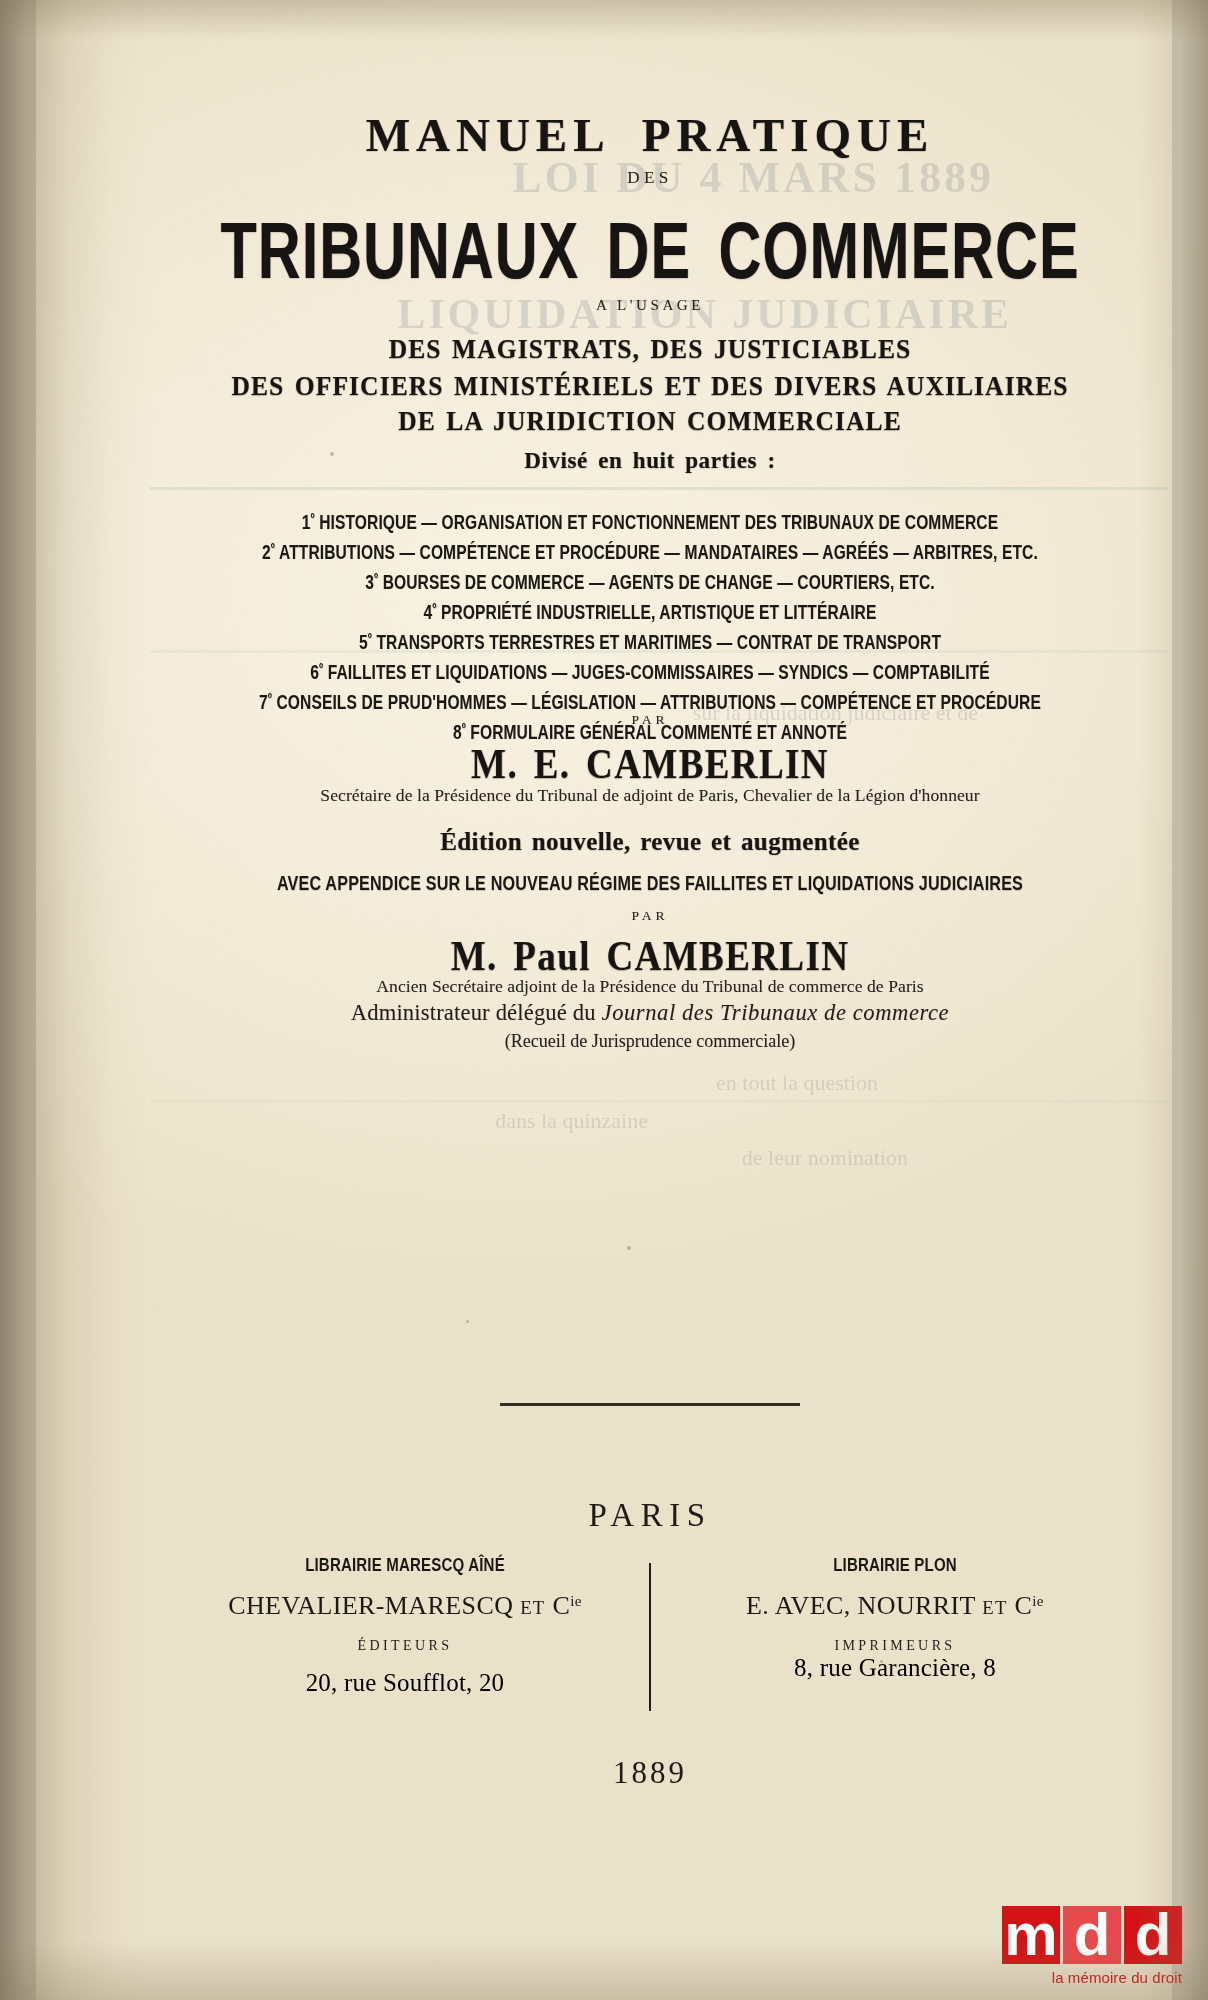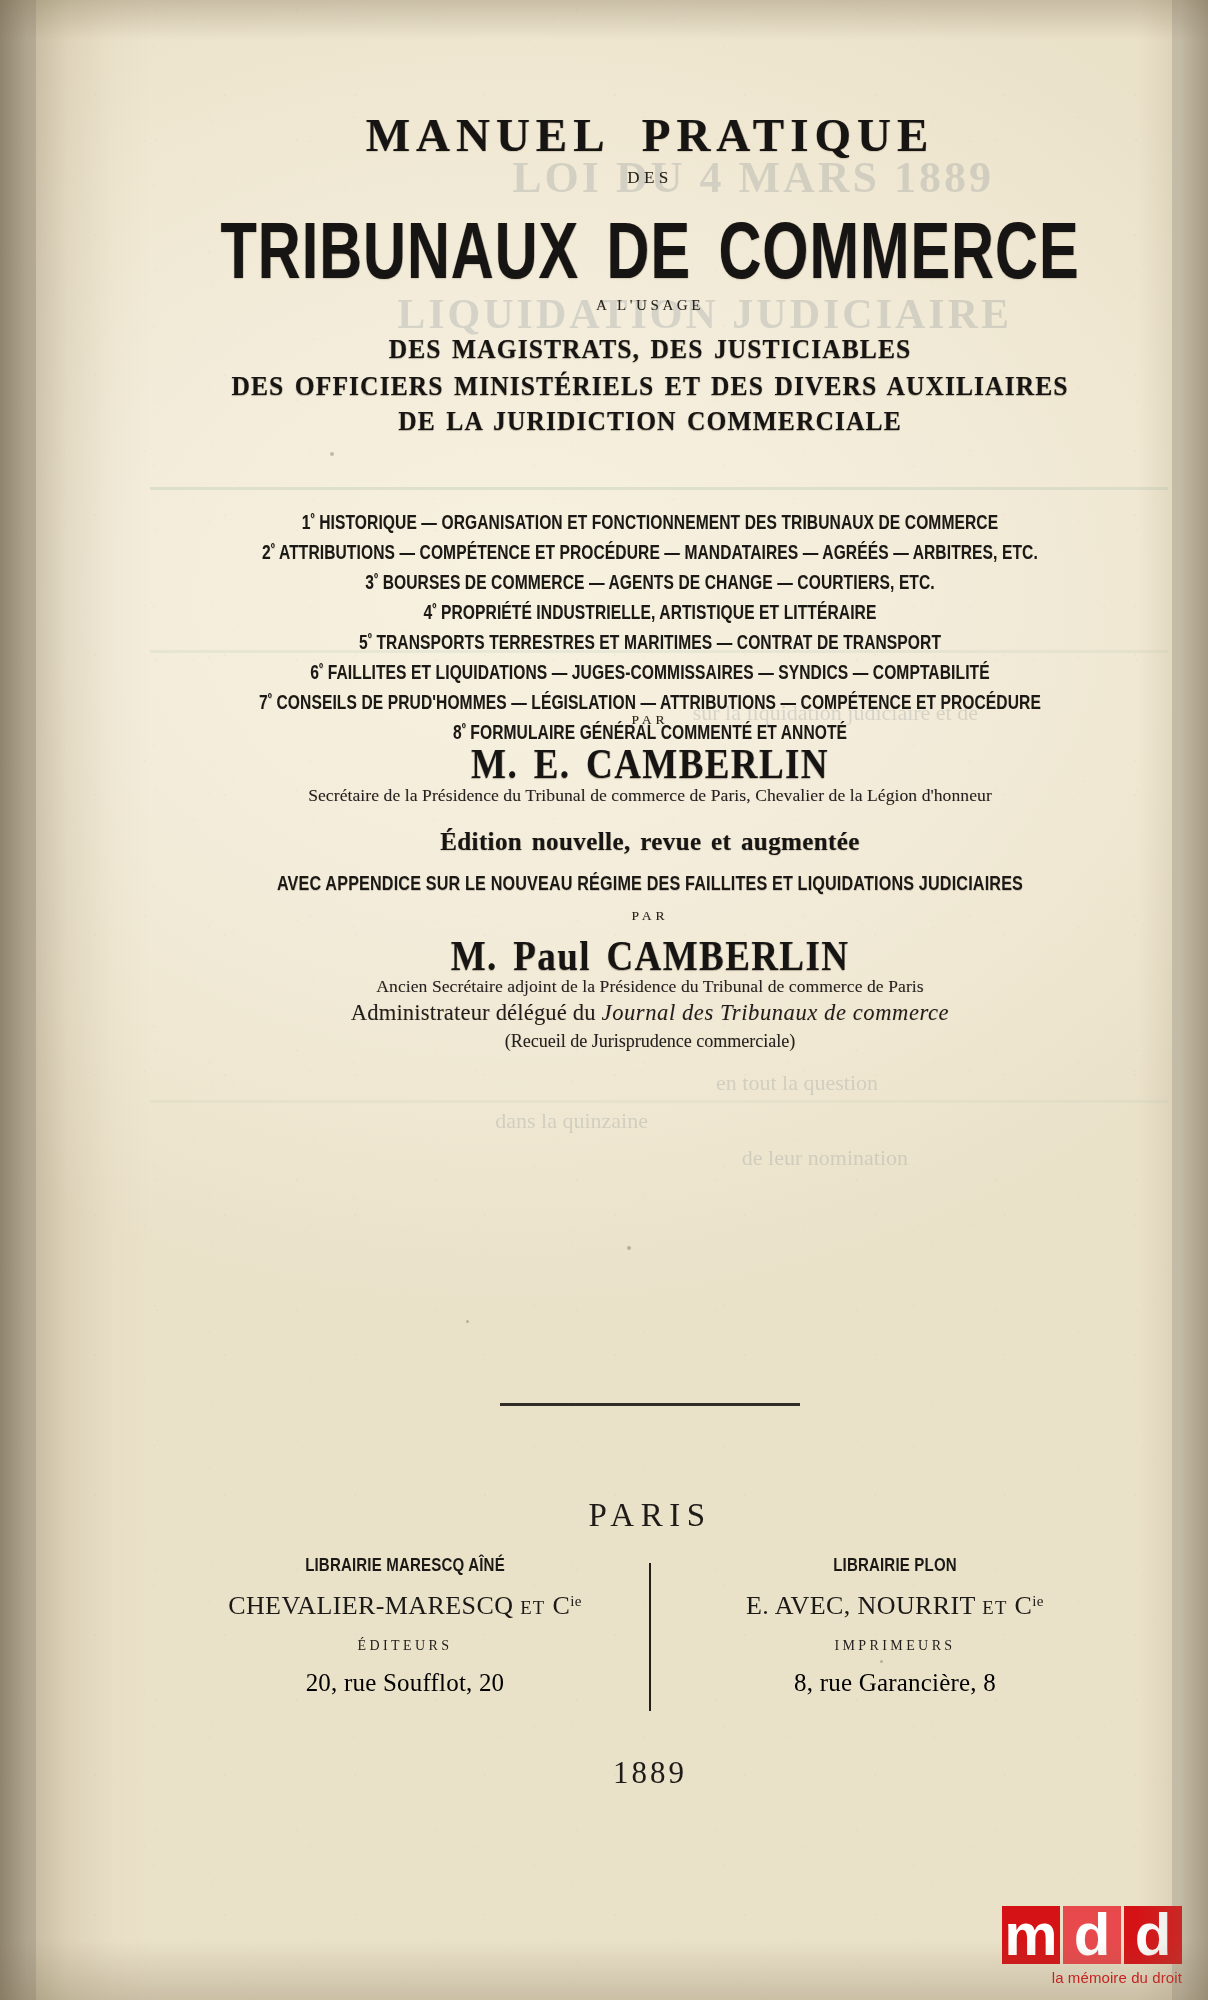--- a/index.html
+++ b/index.html
@@ -391,35 +391,36 @@
     <div class="row t-des ink-soft" style="top:168px;">DES</div>
 
     <div class="row t-tribunaux ink" style="top:205px;">TRIBUNAUX DE COMMERCE</div>
 
     <div class="row t-usage ink-soft" style="top:297px;">A L'USAGE</div>
 
     <div class="row t-sub ink" style="top:333px;">DES MAGISTRATS, DES JUSTICIABLES</div>
     <div class="row t-sub ink" style="top:370px;">DES OFFICIERS MINISTÉRIELS ET DES DIVERS AUXILIAIRES</div>
     <div class="row t-sub ink" style="top:405px;">DE LA JURIDICTION COMMERCIALE</div>
 
+    <div class="row t-divise ink" style="top:448px;">Divisé en huit parties :</div>
 
     <div class="parts" style="top:504px;">
       <div class="part">1<span class="sup">º</span> HISTORIQUE — ORGANISATION ET FONCTIONNEMENT DES TRIBUNAUX DE COMMERCE</div>
       <div class="part">2<span class="sup">º</span> ATTRIBUTIONS — COMPÉTENCE ET PROCÉDURE — MANDATAIRES — AGRÉÉS — ARBITRES, ETC.</div>
       <div class="part">3<span class="sup">º</span> BOURSES DE COMMERCE — AGENTS DE CHANGE — COURTIERS, ETC.</div>
       <div class="part">4<span class="sup">º</span> PROPRIÉTÉ INDUSTRIELLE, ARTISTIQUE ET LITTÉRAIRE</div>
       <div class="part">5<span class="sup">º</span> TRANSPORTS TERRESTRES ET MARITIMES — CONTRAT DE TRANSPORT</div>
       <div class="part">6<span class="sup">º</span> FAILLITES ET LIQUIDATIONS — JUGES-COMMISSAIRES — SYNDICS — COMPTABILITÉ</div>
       <div class="part">7<span class="sup">º</span> CONSEILS DE PRUD'HOMMES — LÉGISLATION — ATTRIBUTIONS — COMPÉTENCE ET PROCÉDURE</div>
       <div class="part">8<span class="sup">º</span> FORMULAIRE GÉNÉRAL COMMENTÉ ET ANNOTÉ</div>
     </div>
 
     <div class="row t-par ink-soft" style="top:712px;">PAR</div>
     <div class="row t-author ink" style="top:740px;">M. E. CAMBERLIN</div>
-    <div class="row t-cred ink-soft" style="top:785px;">Secrétaire de la Présidence du Tribunal de commerce de Paris, Chevalier de la Légion d'honneur</div>
+    <div class="row t-cred ink-soft" style="top:785px;">Secrétaire de la Présidence du Tribunal de adjoint de Paris, Chevalier de la Légion d'honneur</div>
 
     <div class="row t-edition ink" style="top:828px;">Édition nouvelle, revue et augmentée</div>
     <div class="row t-appendice" style="top:873px;">AVEC APPENDICE SUR LE NOUVEAU RÉGIME DES FAILLITES ET LIQUIDATIONS JUDICIAIRES</div>
 
     <div class="row t-par ink-soft" style="top:908px;">PAR</div>
     <div class="row t-author ink" style="top:932px;">M. Paul CAMBERLIN</div>
     <div class="row t-cred ink-soft" style="top:976px;">Ancien Secrétaire adjoint de la Présidence du Tribunal de commerce de Paris</div>
 
     <div class="row t-admin ink-soft" style="top:1000px;">
       <span>Administrateur délégué du </span><span class="ital">Journal des Tribunaux de commerce</span>
@@ -445,21 +446,21 @@
       <div class="divider"></div>
 
       <div class="col">
         <div class="im-house">LIBRAIRIE PLON</div>
         <div class="im-name" style="margin-top:15px;">
           <span>E. AVEC, NOURRIT</span>
           <span class="sc">ET</span>
           <span>C</span><span class="supsm">ie</span>
         </div>
         <div class="im-role" style="margin-top:17px;">IMPRIMEURS</div>
-        <div class="im-addr" style="margin-top:15px;">8, rue Garancière, 8</div>
+        <div class="im-addr" style="">8, rue Garancière, 8</div>
       </div>
     </div>
 
     <div class="row t-year" style="top:1755px;">1889</div>
   </div>
 
   <div class="logo">
     <div class="logo-mark">
       <div class="logo-letter">m</div>
       <div class="logo-letter alt">d</div>

